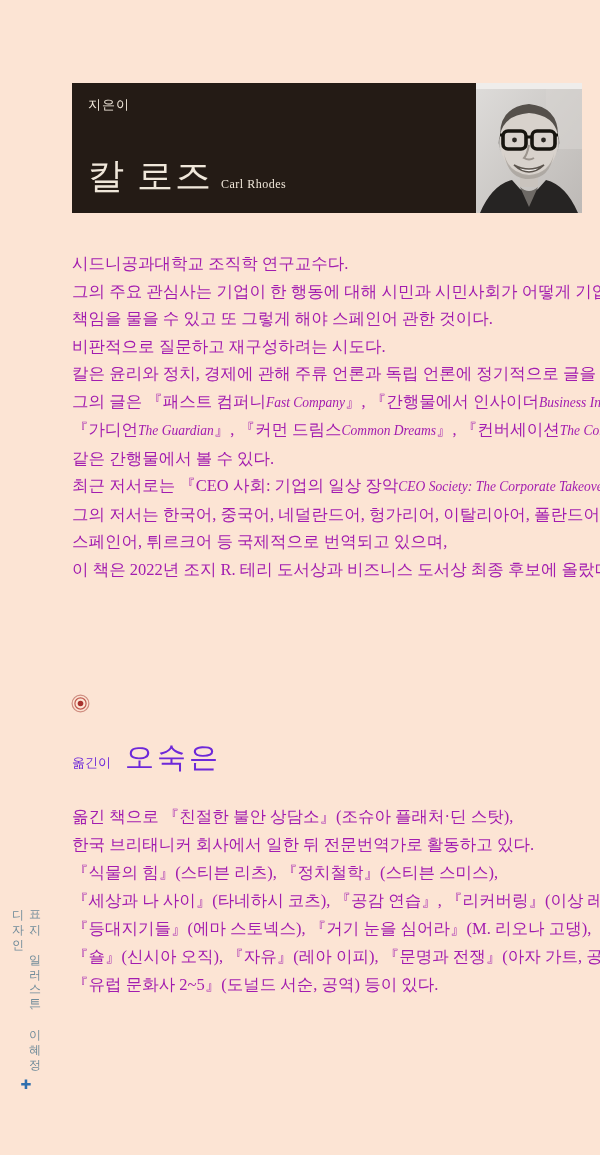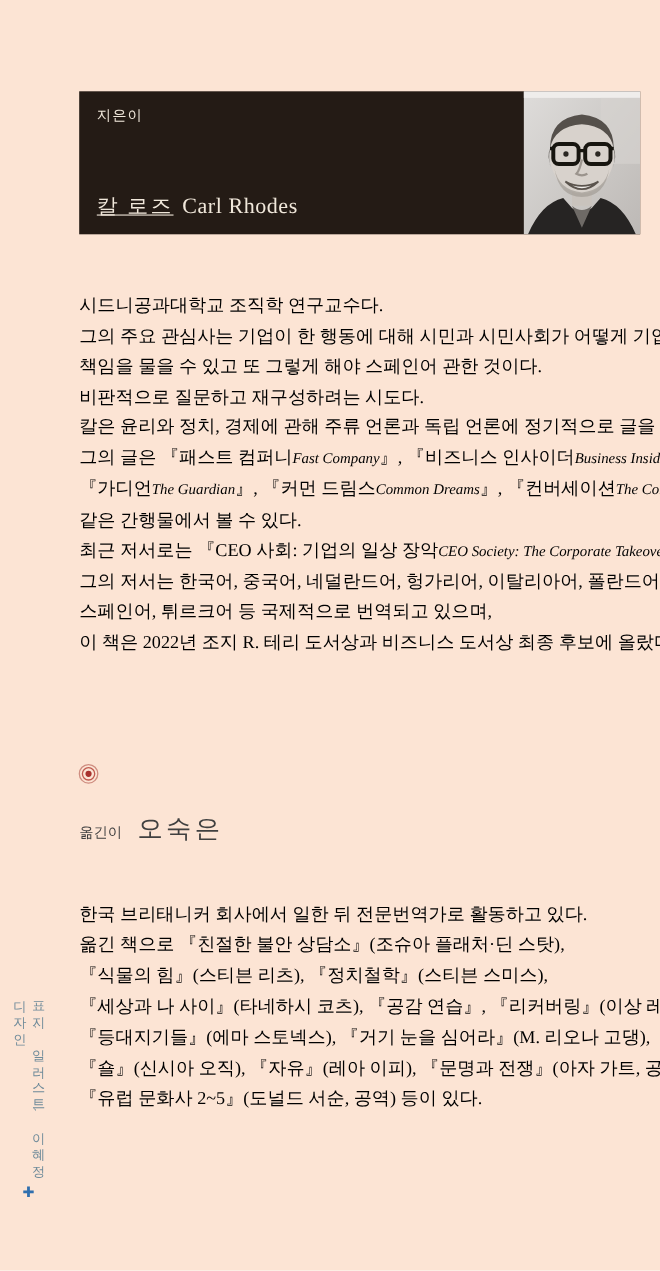--- a/index.html
+++ b/index.html
@@ -29,34 +29,33 @@
   }
   .role-label-dark {
     font-size: 13px;
     letter-spacing: 1px;
   }
   .name-row {
     position: absolute; left: 16px; bottom: 12px;
     display: flex; align-items: baseline; gap: 8px;
     white-space: nowrap;
   }
-  .name-ko { font-size: 19px; letter-spacing: 2px; text-decoration: underline; }
-  .name-en { font-size: 20px; letter-spacing: 0.5px; }
+  .name-ko { font-size: 36px; letter-spacing: 2px; }
+  .name-en { font-size: 12px; letter-spacing: 0.5px; }
   .portrait {
     flex: 0 0 106px;
     width: 106px; height: 130px;
   }
 
   
   .bio {
     position: absolute; left: 72px;
     width: 500px;
-    color: #000000;
+    color: #a21caf;
     font-size: 16.5px;
-    margin-top: 14px;
   }
   .bio .line {
     line-height: 27.5px;
     white-space: nowrap;
   }
   .bio .lat-italic {
     font-style: italic;
     font-size: 0.82em;
     letter-spacing: 0;
   }
@@ -67,24 +66,24 @@
   
   .divider {
     position: absolute; left: 71px; top: 694px;
     width: 19px; height: 19px;
   }
 
   
   .translator-header {
     position: absolute; left: 72px; top: 738px;
     display: flex; align-items: baseline; gap: 14px;
-    color: #404040;
+    color: #6d28d9;
   }
   .role-label-light { font-size: 13px; }
-  .translator-name { font-size: 23px; letter-spacing: 3px; }
+  .translator-name { font-size: 29px; letter-spacing: 3px; }
 
   
   .spine {
     position: absolute; left: 13px; top: 901px;
     width: 26px;
     display: flex; flex-direction: column; align-items: center;
   }
   .spine-text {
     writing-mode: vertical-rl;
     text-orientation: upright;
@@ -153,21 +152,21 @@
       </svg>
     </div>
   </div>
 
   <div class="bio author-bio">
       <div class="line"><span>시드니공과대학교 조직학 연구교수다.</span></div>
       <div class="line"><span>그의 주요 관심사는 기업이 한 행동에 대해 시민과 시민사회가 어떻게 기업에</span></div>
       <div class="line"><span>책임을 물을 수 있고 또 그렇게 해야 스페인어 관한 것이다.</span></div>
       <div class="line"><span>비판적으로 질문하고 재구성하려는 시도다.</span></div>
       <div class="line"><span>칼은 윤리와 정치, 경제에 관해 주류 언론과 독립 언론에 정기적으로 글을 쓴다.</span></div>
-      <div class="line"><span>그의 글은 『패스트 컴퍼니</span><span class="lat-italic">Fast Company</span><span>』, 『비즈니스 인사이더</span><span class="lat-italic">Business Insider</span></div>
+      <div class="line"><span>그의 글은 『패스트 컴퍼니</span><span class="lat-italic">Fast Company</span><span>』, 『간행물에서 인사이더</span><span class="lat-italic">Business Insider</span></div>
       <div class="line"><span>『가디언</span><span class="lat-italic">The Guardian</span><span>』, 『커먼 드림스</span><span class="lat-italic">Common Dreams</span><span>』, 『컨버세이션</span><span class="lat-italic">The Conversation</span></div>
       <div class="line"><span>같은 간행물에서 볼 수 있다.</span></div>
       <div class="line"><span>최근 저서로는 『CEO 사회: 기업의 일상 장악</span><span class="lat-italic">CEO Society: The Corporate Takeover of</span></div>
       <div class="line"><span>그의 저서는 한국어, 중국어, 네덜란드어, 헝가리어, 이탈리아어, 폴란드어,</span></div>
       <div class="line"><span>스페인어, 튀르크어 등 국제적으로 번역되고 있으며,</span></div>
       <div class="line"><span>이 책은 2022년 조지 R. 테리 도서상과 비즈니스 도서상 최종 후보에 올랐다.</span></div>
     </div>
 
   <div class="divider">
     <svg width="19" height="19" viewBox="0 0 19 19" xmlns="http://www.w3.org/2000/svg">
@@ -176,22 +175,22 @@
       <circle cx="9.5" cy="9.5" r="2.8" fill="#a8322e"></circle>
     </svg>
   </div>
 
   <div class="translator-header">
     <span class="role-label-light">옮긴이</span>
     <span class="translator-name">오숙은</span>
   </div>
 
   <div class="bio translator-bio">
+      <div class="line"><span>옮긴 책으로 『친절한 불안 상담소』(조슈아 플래처·딘 스탓),</span></div>
       <div class="line"><span>한국 브리태니커 회사에서 일한 뒤 전문번역가로 활동하고 있다.</span></div>
-      <div class="line"><span>옮긴 책으로 『친절한 불안 상담소』(조슈아 플래처·딘 스탓),</span></div>
       <div class="line"><span>『식물의 힘』(스티븐 리츠), 『정치철학』(스티븐 스미스),</span></div>
       <div class="line"><span>『세상과 나 사이』(타네하시 코츠), 『공감 연습』, 『리커버링』(이상 레슬리 제이미슨),</span></div>
       <div class="line"><span>『등대지기들』(에마 스토넥스), 『거기 눈을 심어라』(M. 리오나 고댕),</span></div>
       <div class="line"><span>『숄』(신시아 오직), 『자유』(레아 이피), 『문명과 전쟁』(아자 가트, 공역),</span></div>
       <div class="line"><span>『유럽 문화사 2~5』(도널드 서순, 공역) 등이 있다.</span></div>
     </div>
 
   <div class="spine">
     <div class="spine-text">표지、일러스트、이혜정디자인</div>
     <div class="spine-plus">✚</div>

